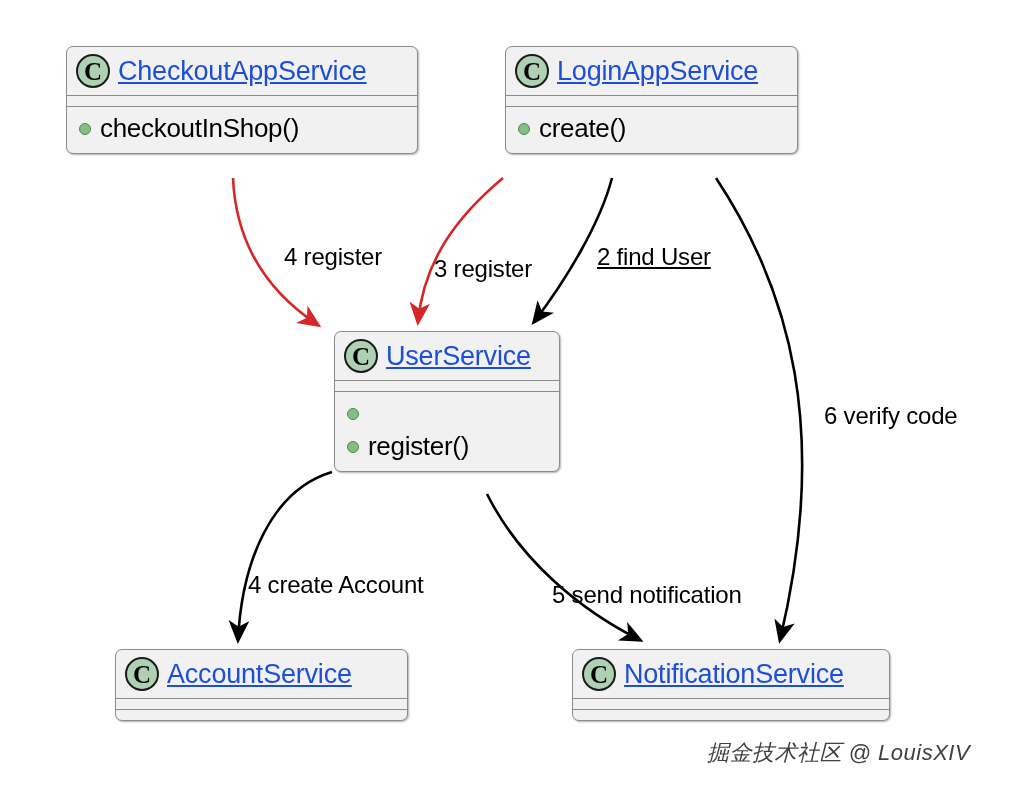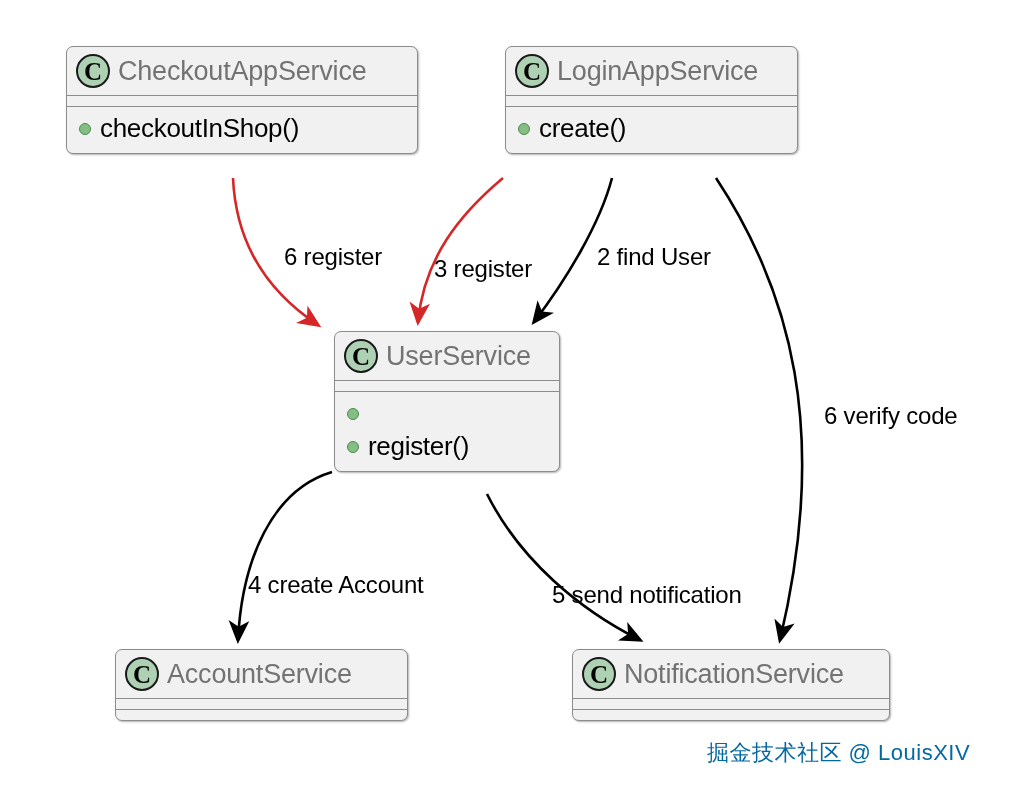--- a/index.html
+++ b/index.html
@@ -48,23 +48,24 @@
     color: #000000;
     font-family: "Liberation Serif", serif;
     font-weight: bold;
     font-size: 25px;
     line-height: 31px;
     text-align: center;
     box-sizing: border-box;
   }
   .class-title {
     font-size: 27px;
-    color: #737373;
+    color: #1d4ed8;
     white-space: nowrap;
     letter-spacing: -0.2px;
+    text-decoration: underline;
   }
   .uml-divider {
     height: 1px;
     background: #8c8c8c;
     margin: 0;
   }
   .uml-empty-row {
     height: 10px;
   }
   .uml-members {
@@ -94,23 +95,24 @@
   .edge-label {
     position: absolute;
     font-size: 24px;
     color: #000000;
     white-space: nowrap;
     letter-spacing: -0.2px;
   }
   .watermark {
     position: absolute;
     font-size: 22px;
-    color: #0369a1;
+    color: #404040;
     white-space: nowrap;
     letter-spacing: 0.5px;
+    font-style: italic;
   }
 </style>
 </head>
 <body>
 
 <div id="canvas">
 
   <svg class="edges" viewBox="0 0 1022 788">
     <defs>
       <marker id="arrow-black" markerWidth="10" markerHeight="10" refX="7.5" refY="4" orient="auto" markerUnits="strokeWidth">
@@ -200,22 +202,22 @@
     <div class="uml-header">
       <div class="class-badge">C</div>
       <div class="class-title">NotificationService</div>
     </div>
     <div class="uml-divider"></div>
     <div class="uml-empty-row"></div>
     <div class="uml-divider"></div>
     <div class="uml-empty-row"></div>
   </div>
 
-  <div class="edge-label" style="left:284px; top:243px;">6 register</div>
+  <div class="edge-label" style="left:284px; top:243px;">4 register</div>
   <div class="edge-label" style="left:434px; top:243px;margin-top:12px;">3 register</div>
-  <div class="edge-label" style="left:597px; top:243px;">2 find User</div>
+  <div class="edge-label" style="left:597px; top:243px;text-decoration:underline;">2 find User</div>
   <div class="edge-label" style="left:824px; top:402px;">6 verify code</div>
   <div class="edge-label" style="left:248px; top:559px;margin-top:12px;">4 create Account</div>
   <div class="edge-label" style="left:552px; top:559px;margin-top:22px;">5 send notification</div>
 
   <div class="watermark" style="left:707px; top:738px;">掘金技术社区 @ LouisXIV</div>
 
 </div>
 
 </body></html>

